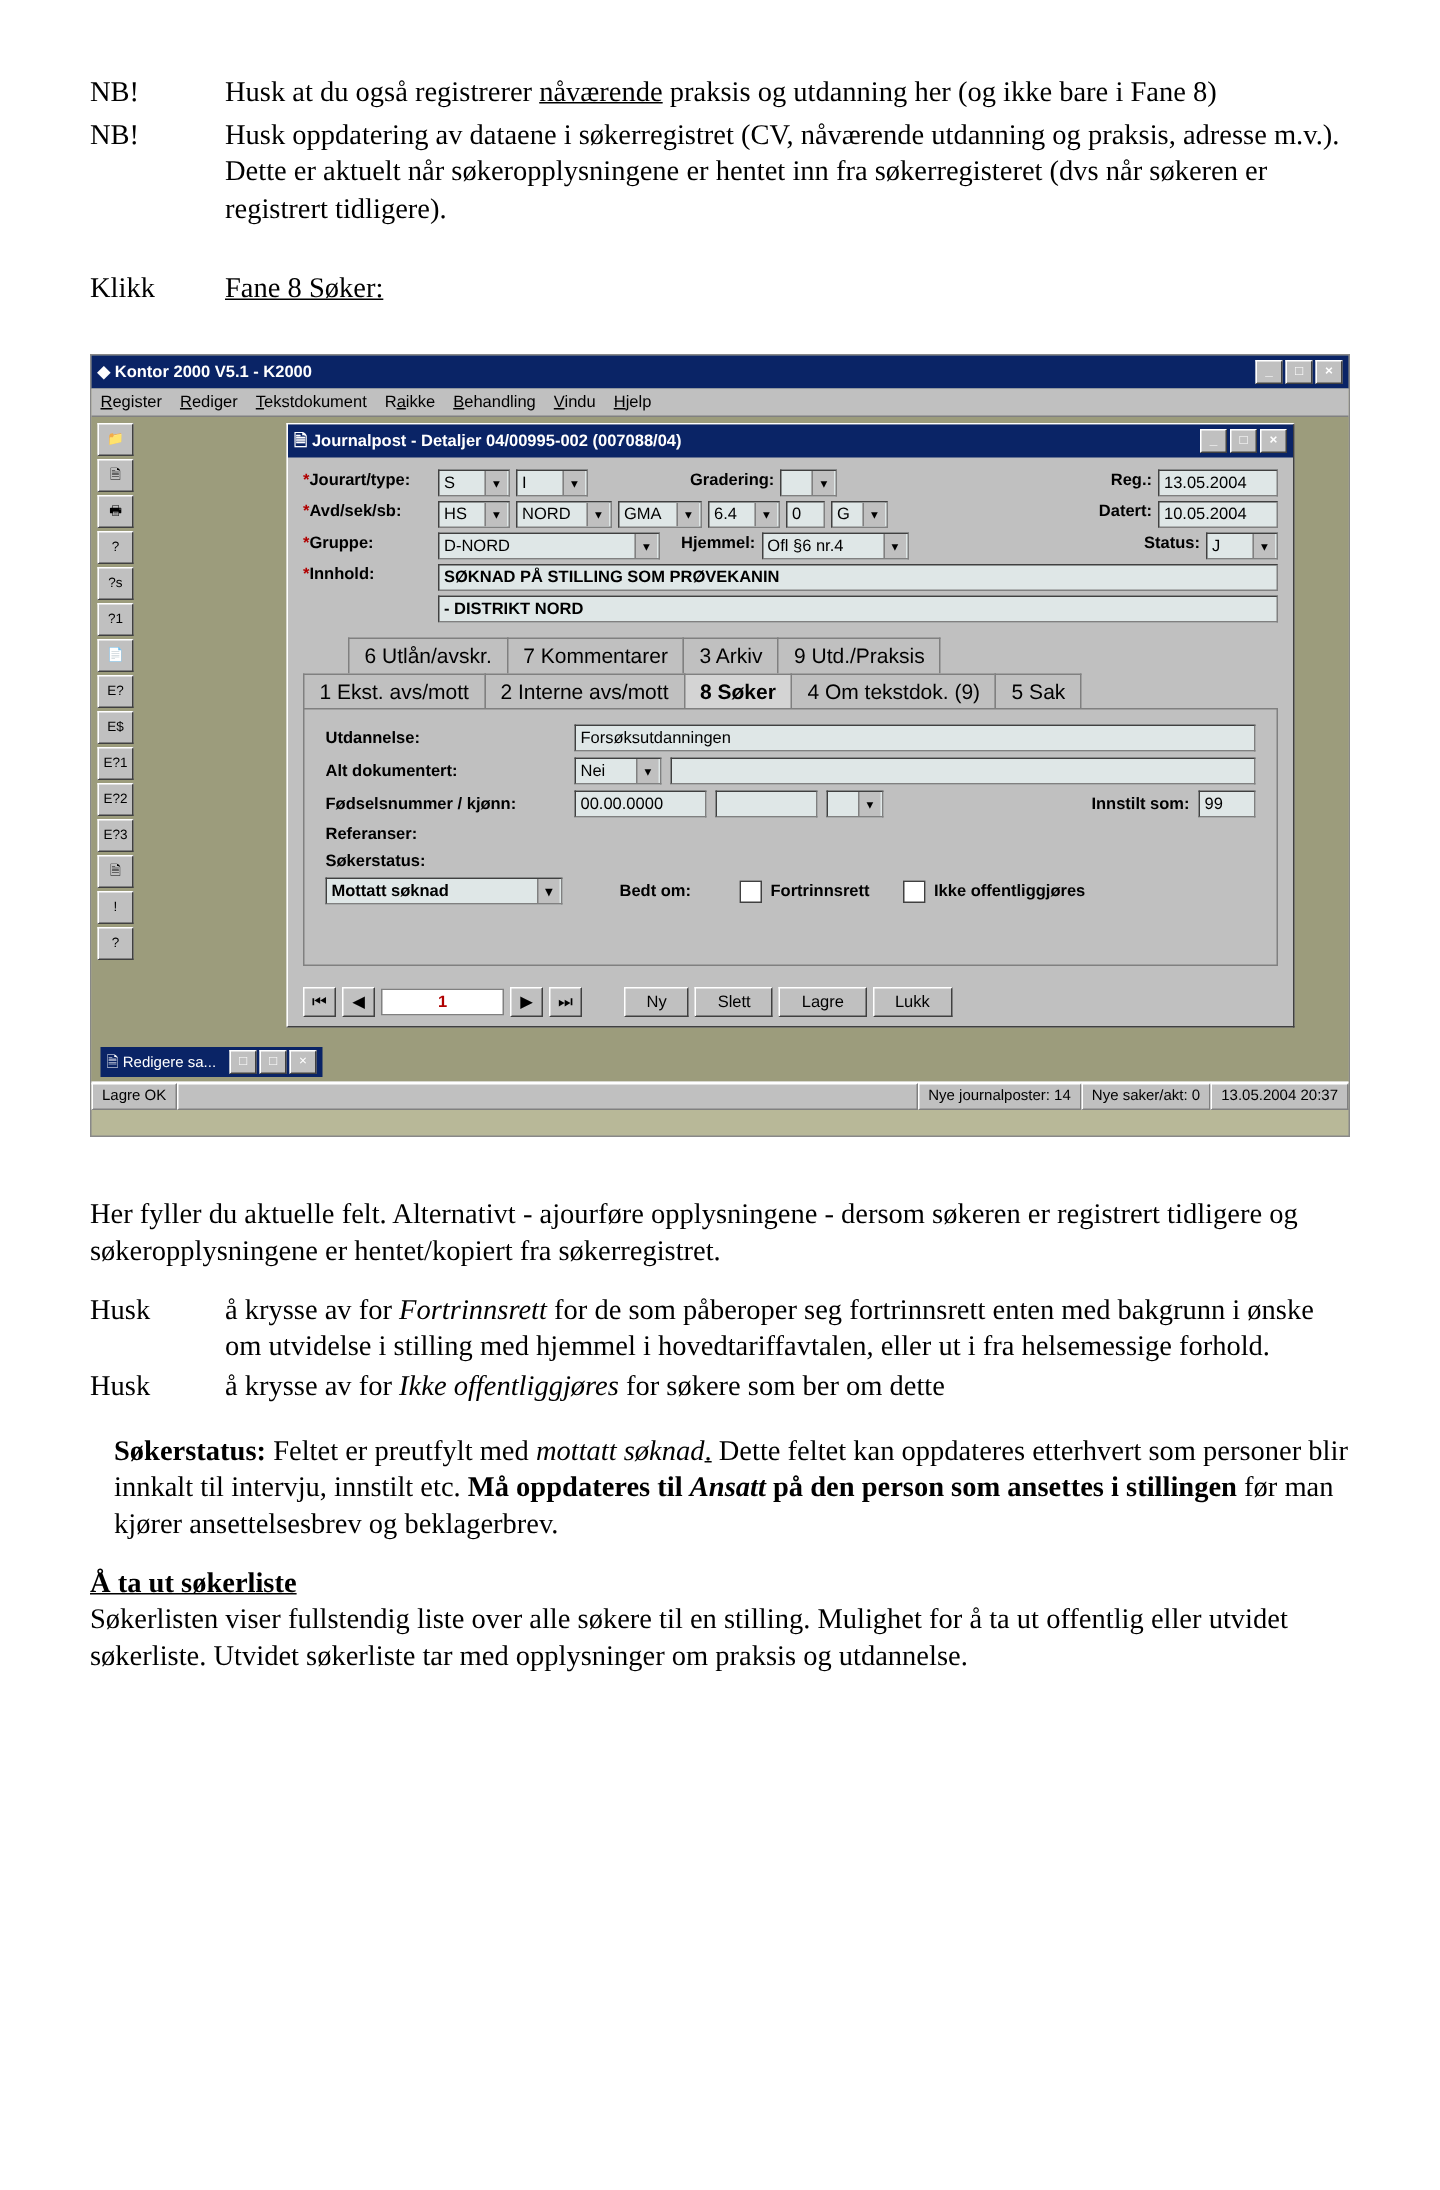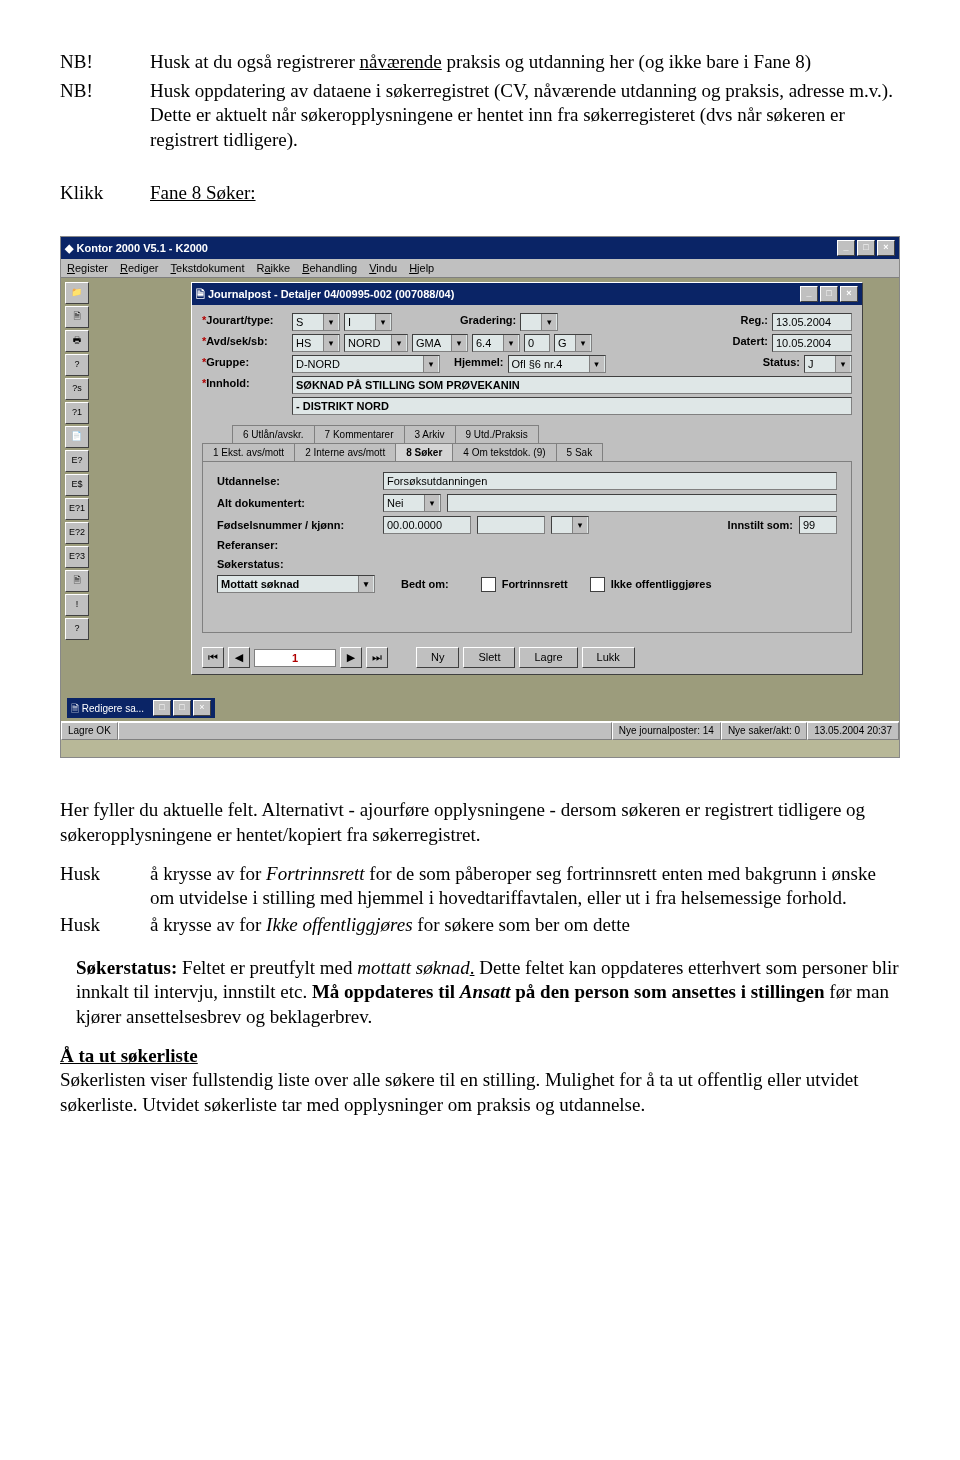--- a/index.html
+++ b/index.html
@@ -120,21 +120,21 @@
   .tabs {
     margin-top: 10px;
     position: relative;
   }
   .tabrow { display:flex; }
   .tab {
     background:#c0c0c0;
     border:1px solid #808080;
     border-bottom:none;
     padding:2px 10px;
-    font-size:10px;
+    font-size:14px;
     margin-right:-1px;
   }
   .tab.active { background:#d4d4d4; font-weight:bold; position:relative; z-index:2; }
   .tabbody {
     border:1px solid #808080;
     background:#c0c0c0;
     padding:10px 14px;
     min-height:150px;
   }
   .trow { display:flex; align-items:center; margin-bottom:4px; gap:6px; }
@@ -329,21 +329,21 @@
               <span class="inp" style="width:30px">99</span>
             </div>
             <div class="trow">
               <span class="tlbl">Referanser:</span>
             </div>
             <div class="trow">
               <span class="tlbl">Søkerstatus:</span>
             </div>
             <div class="trow">
               <span class="inp dd" style="width:150px;font-weight:bold">Mottatt søknad</span>
-              <span class="flbl" style="margin-left:20px">Bedt om:</span>
+              <span class="flbl" style="margin-left:32px">Bedt om:</span>
               <span style="width:20px"></span>
               <span class="chk"></span>
               <span class="flbl">Fortrinnsrett</span>
               <span style="width:10px"></span>
               <span class="chk"></span>
               <span class="flbl">Ikke offentliggjøres</span>
             </div>
           </div>
         </div>
       </div>

